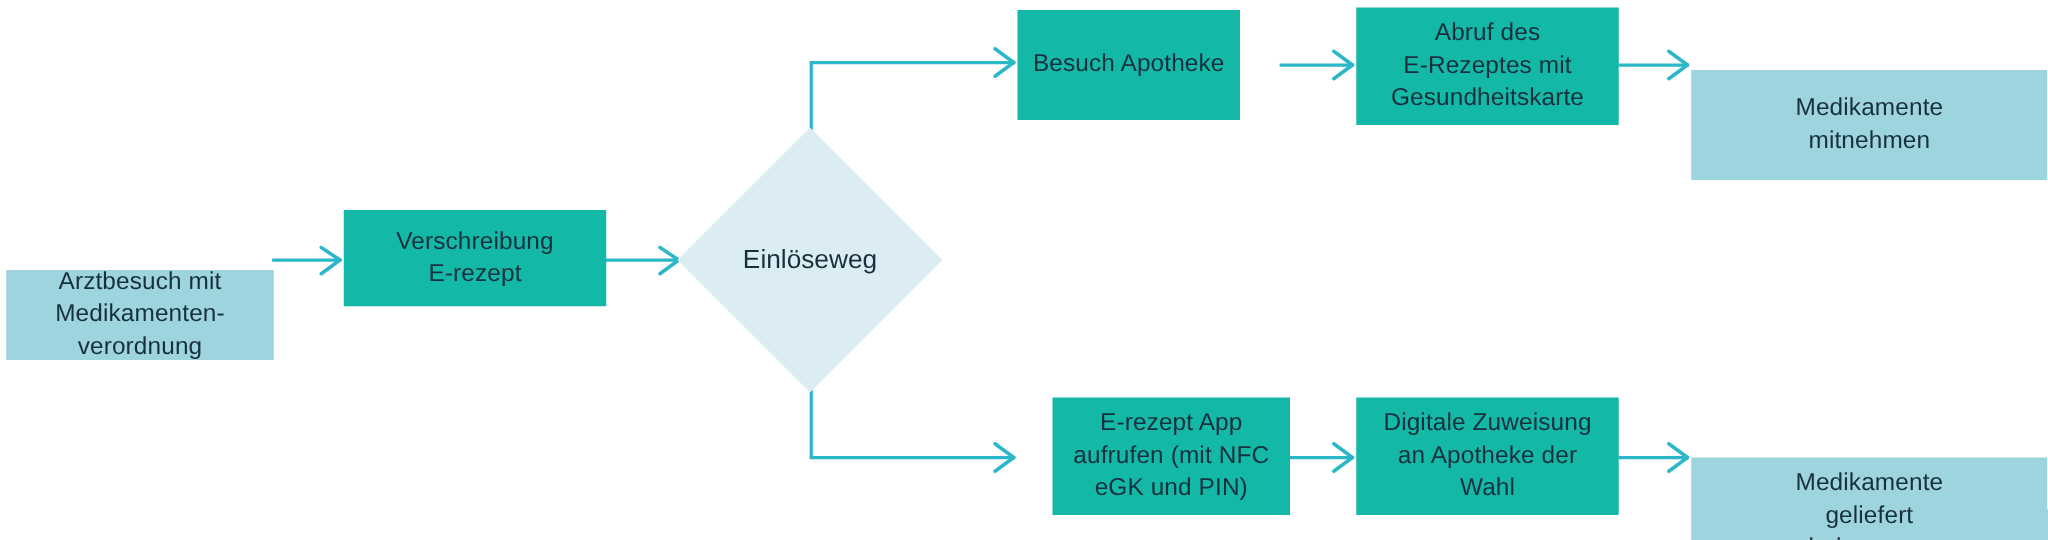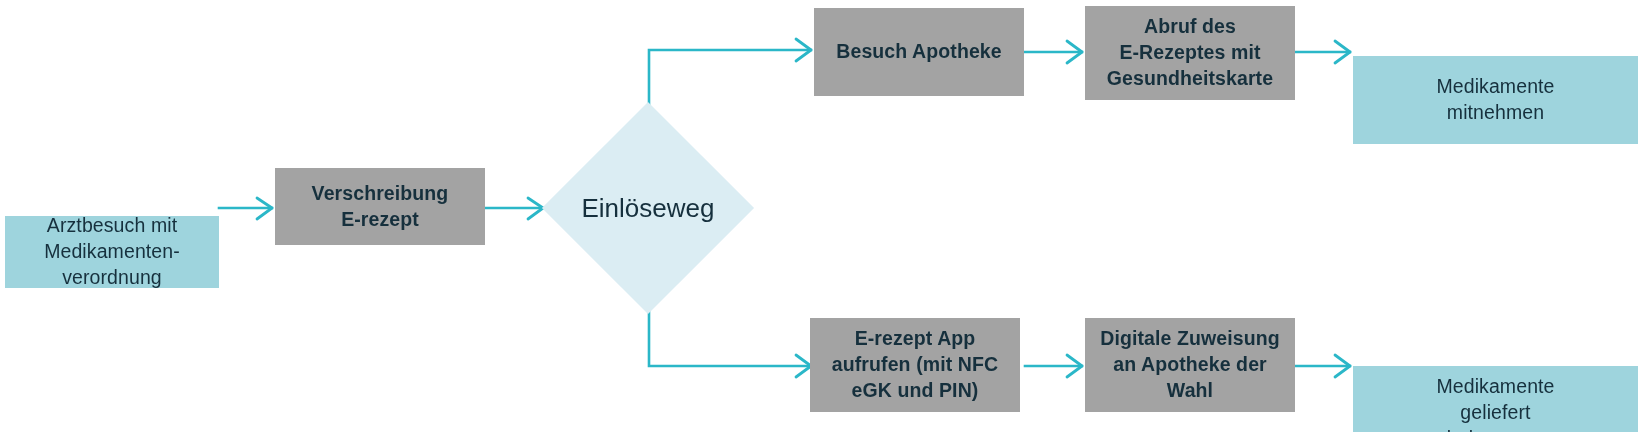--- a/index.html
+++ b/index.html
@@ -26,41 +26,41 @@
     text-align: center;
     color: #16303d;
     font-size: 19.5px;
     line-height: 1.33;
     letter-spacing: 0.1px;
     box-sizing: border-box;
     padding: 2px 8px;
     white-space: pre-line;
   }
   .node.fill-strong { background: #9ed4dd; margin-top: 48px; }
-  .node.fill-light  { background: #a3a3a3; font-weight: bold; }
+  .node.fill-light  { background: #14b8a6; }
 
   .diamond-wrap {
     position: absolute;
     display: flex;
     align-items: center;
     justify-content: center;
   }
   .diamond-shape {
     position: absolute;
     left: 0; top: 0;
     width: 100%;
     height: 100%;
     background: #dbedf3;
     transform: rotate(45deg);
   }
   .diamond-label {
     position: relative;
     z-index: 2;
     color: #16303d;
-    font-size: 26px;
+    font-size: 21px;
     line-height: 1.33;
     text-align: center;
     white-space: pre-line;
   }
 
   svg.edges {
     position: absolute;
     left: 0;
     top: 0;
     width: 1638px;
@@ -135,30 +135,30 @@
 verordnung</div>
 
   <div class="node fill-light" style="left:275px; top:168px; width:210px; height:77px;">Verschreibung
 E-rezept</div>
 
   <div class="diamond-wrap" style="left:573px; top:133px; width:150px; height:150px;">
     <div class="diamond-shape"></div>
     <div class="diamond-label">Einlöseweg</div>
   </div>
 
-  <div class="node fill-light" style="left:814px; top:8px; width:210px; height:88px;">Besuch Apotheke</div>
+  <div class="node fill-light" style="left:814px; top:8px; width:178px; height:88px;">Besuch Apotheke</div>
 
   <div class="node fill-light" style="left:1085px; top:6px; width:210px; height:94px;">Abruf des
 E-Rezeptes mit
 Gesundheitskarte</div>
 
   <div class="node fill-strong" style="left:1353px; top:8px; width:285px; height:88px;">Medikamente
 mitnehmen</div>
 
-  <div class="node fill-light" style="left:810px; top:318px; width:210px; height:94px;">E-rezept App
+  <div class="node fill-light" style="left:842px; top:318px; width:190px; height:94px;">E-rezept App
 aufrufen (mit NFC
 eGK und PIN)</div>
 
   <div class="node fill-light" style="left:1085px; top:318px; width:210px; height:94px;">Digitale Zuweisung
 an Apotheke der
 Wahl</div>
 
   <div class="node fill-strong" style="left:1353px; top:318px; width:285px; height:94px;">Medikamente
 geliefert
 bekommen</div>

